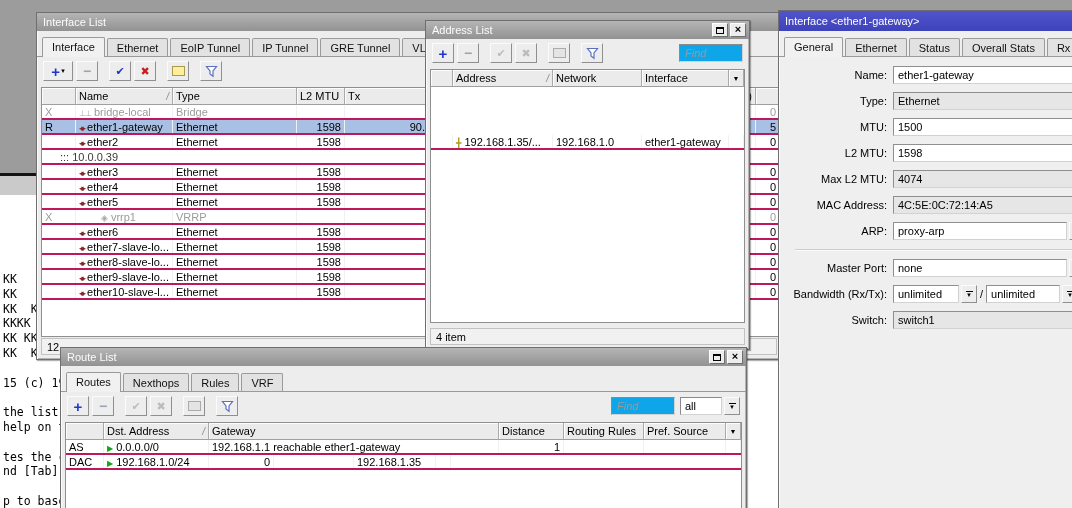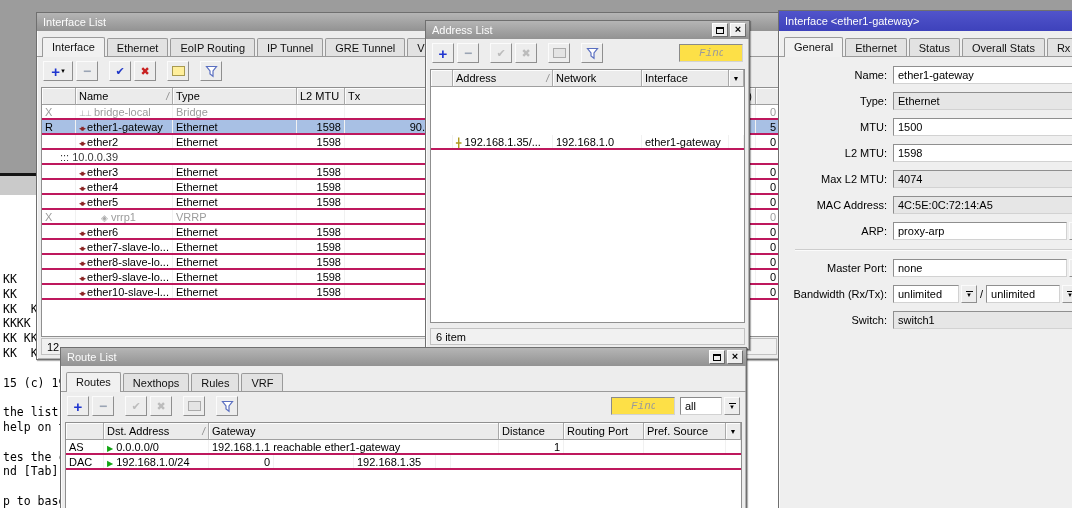--- a/index.html
+++ b/index.html
@@ -63,23 +63,23 @@
   .plus { color:#1f35cf; font-size:15px; font-weight:bold; line-height:1; }
   .drop-arrow { color:#000; font-size:7px; margin-left:1px; }
   .minus { color:#9aa4b4; font-size:14px; font-weight:bold; line-height:1; }
   .chk { font-size:11px; line-height:1; }
   .chk.on { color:#2038c8; } .chk.dis { color:#bcbcbc; }
   .crs { font-size:11px; line-height:1; }
   .crs.on { color:#c82020; } .crs.dis { color:#bcbcbc; }
   .note { width:13px; height:10px; background:#ffef9c; border:1px solid #a89a50; }
   .note.dis { background:#e4e4e4; border-color:#ababab; }
   .find {
-    width:64px; height:18px; margin-left:auto; padding:1px 19px;
-    border:1px solid; border-color:#8a8a8a #d2d2d2 #d2d2d2 #8a8a8a; background:#fde047;
-    font-family:Liberation Mono, monospace; font-size:11px;
+    width:64px; height:18px; margin-left:auto; padding:1px 5px;
+    border:1px solid; border-color:#8a8a8a #d2d2d2 #d2d2d2 #8a8a8a; background:#0ea5e9;
+    font-family:Liberation Sans, sans-serif; font-size:11px;
   }
   .find::placeholder { color:#9a9a9a; font-style:italic; }
   .combo {
     display:flex; align-items:center; height:18px; margin-left:5px;
     background:#fff; border:1px solid; border-color:#8a8a8a #d2d2d2 #d2d2d2 #8a8a8a;
     width:42px; padding-left:4px;
   }
   .dlb {
     width:16px; height:18px; margin-left:2px; padding:0; flex:0 0 auto;
     background:#ededed; border:1px solid; border-color:#fbfbfb #8f8f8f #8f8f8f #fbfbfb;
@@ -196,21 +196,21 @@
 p to base</pre>
 </div>
 
 <div class="win win-il">
   <div class="titlebar">
     <span>Interface List</span>
   </div>
   <div class="tabs">
     <div class="tab active">Interface</div>
     <div class="tab">Ethernet</div>
-    <div class="tab">EoIP Routing</div>
+    <div class="tab">EoIP Tunnel</div>
     <div class="tab">IP Tunnel</div>
     <div class="tab">GRE Tunnel</div>
     <div class="tab">VLAN</div>
     <div class="tab">VRRP</div>
   </div>
   <div class="toolbar">
     <button class="tool w-add">
       <span class="plus">+</span>
       <span class="drop-arrow">▾</span>
     </button>
@@ -440,21 +440,21 @@
         <div class="trow">
           <div class="td c-flag"></div>
           <div class="td c-addr"><span class="row-icon gi-addr"></span><span>192.168.1.35/...</span></div>
           <div class="td c-net">192.168.1.0</div>
           <div class="td c-if">ether1-gateway</div>
           <div class="td c-drop"></div>
         </div>
 
     </div>
   </div>
-  <div class="statusbar">6 item</div>
+  <div class="statusbar">4 item</div>
 </div>
 
 <div class="win win-rl">
   <div class="titlebar">
     <span>Route List</span>
     <span class="tb-spacer"></span>
     <button class="tb-btn">
         <span class="max-glyph"></span>
       </button>
     <button class="tb-btn">
@@ -499,21 +499,21 @@
   </div>
   <div class="grid rl">
     <div class="ghead">
       <div class="gh c-flag"></div>
       <div class="gh c-dst">
           <span>Dst. Address</span>
           <span class="sortm">/</span>
         </div>
       <div class="gh c-gw">Gateway</div>
       <div class="gh c-dist">Distance</div>
-      <div class="gh c-rm">Routing Port</div>
+      <div class="gh c-rm">Routing Rules</div>
       <div class="gh c-ps">Pref. Source</div>
       <div class="gh c-drop hdr-drop">▼</div>
     </div>
     <div class="gbody">
 
         <div class="trow">
           <div class="td c-flag">AS</div>
           <div class="td c-dst"><span class="row-icon gi-route"></span><span>0.0.0.0/0</span></div>
           <div class="td c-gw">192.168.1.1 reachable ether1-gateway</div>
           <div class="td c-dist num">1</div>

